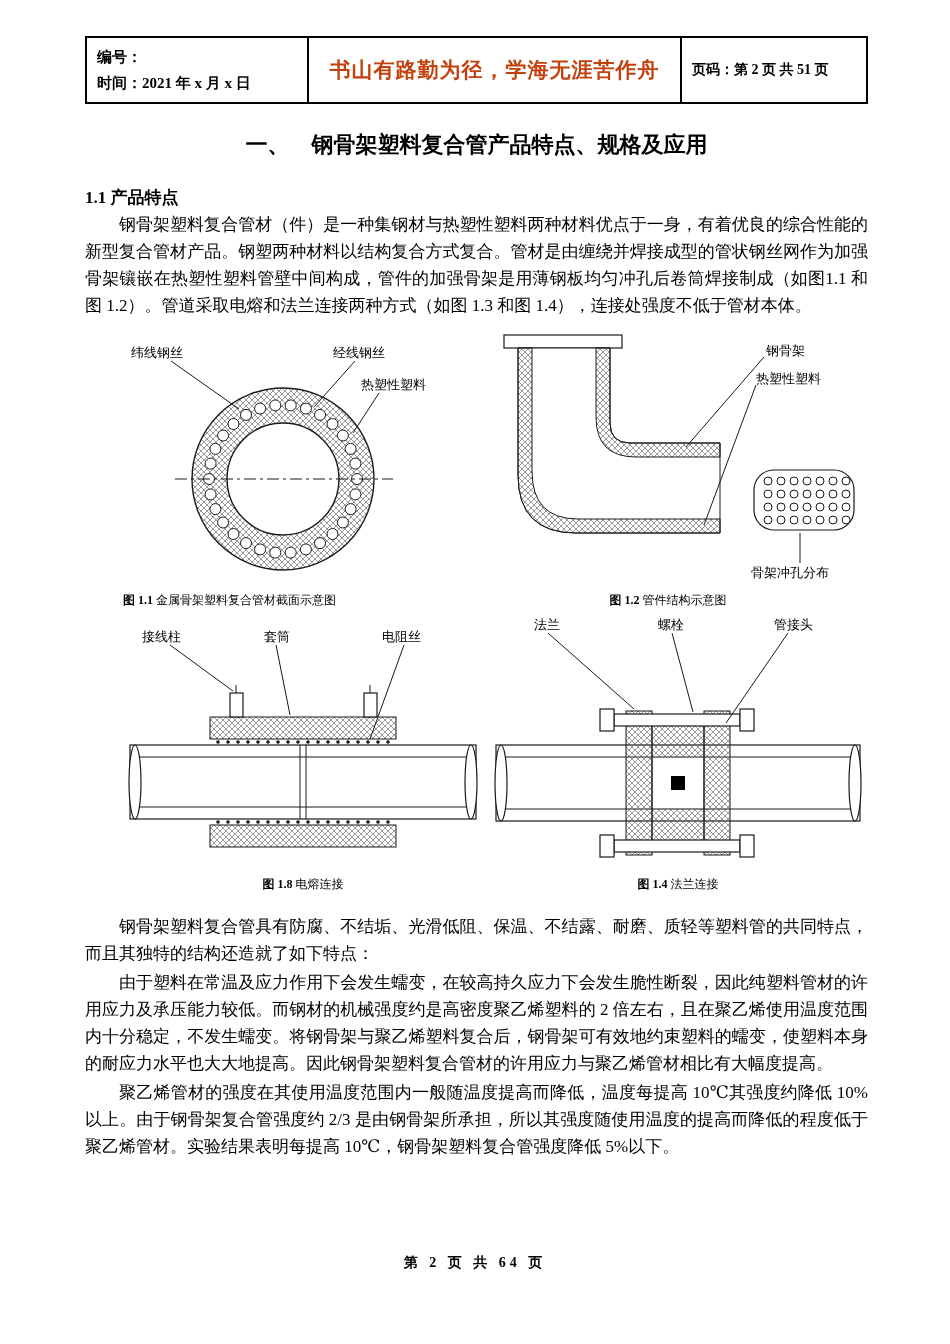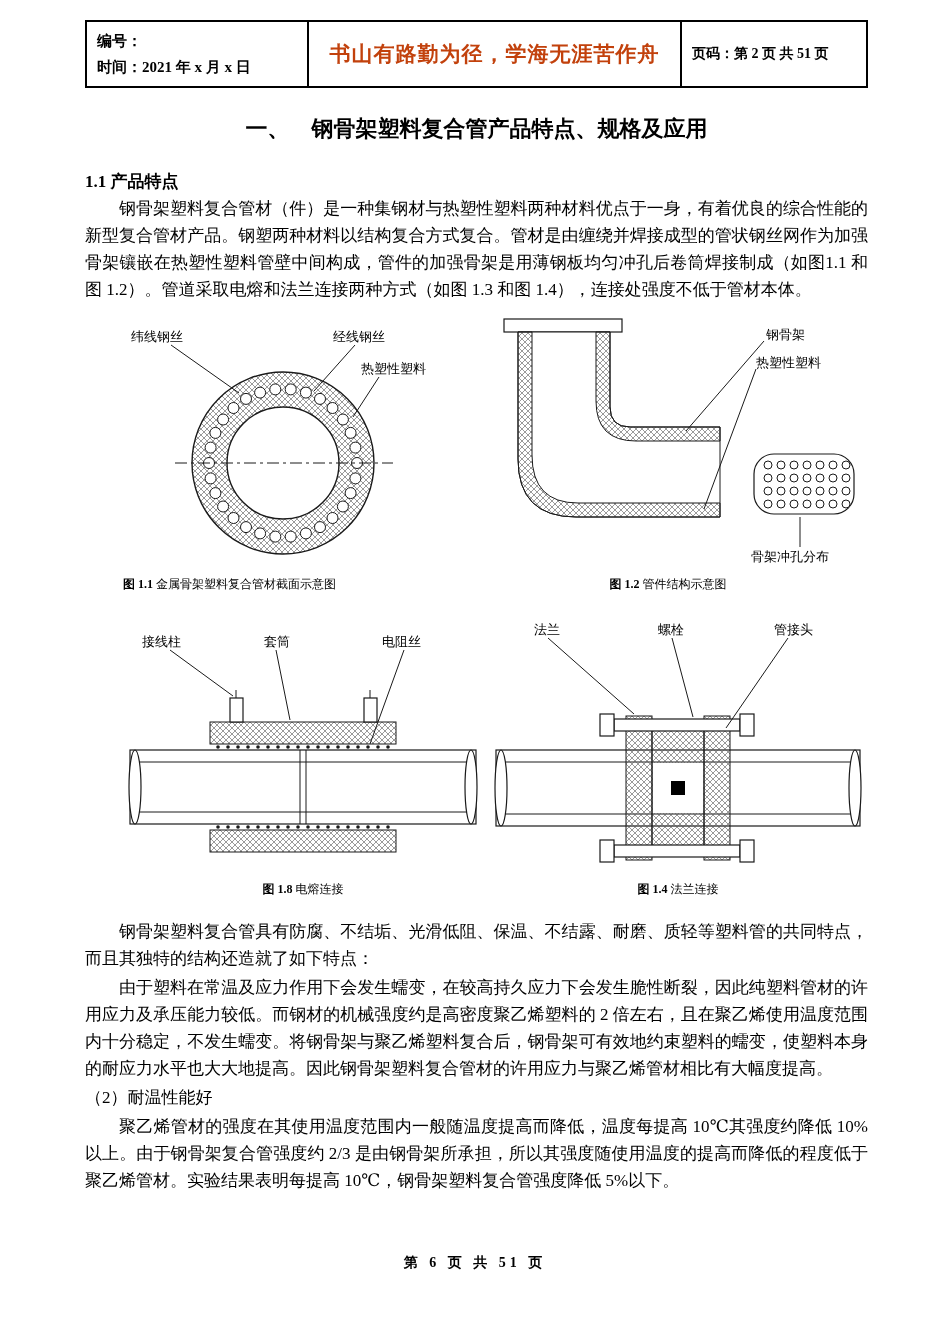--- a/index.html
+++ b/index.html
@@ -1,35 +1,35 @@
 <!DOCTYPE html>
 <html><head>
 <meta charset="utf-8">
 <style>
   html,body{margin:0;padding:0;background:#fff}
   .page{position:relative;width:950px;height:1344px;background:#fff;overflow:hidden;
         font-family:"Liberation Serif","DejaVu Serif",serif;color:#000}
-  .inner{padding:20px 82px 0 85px}
+  .inner{padding:36px 82px 0 85px}
 
   table.hdr{width:100%;border-collapse:collapse;table-layout:fixed}
   .hdr td{border:2px solid #000;padding:6px 10px;vertical-align:middle}
   .hdr .c1{width:28%;font-size:15px;font-weight:bold;line-height:26px}
   .hdr .c2{width:49%;text-align:center}
   .hdr .motto{font-size:21px;font-weight:bold;color:#c2410c;letter-spacing:1px}
   .hdr .c3{width:23%;font-size:14px;font-weight:bold;line-height:20px}
 
   h1.title{margin:26px 0 16px 0;text-align:center;font-size:22px;font-weight:bold}
   h2.sec{margin:26px 0 0 0;font-size:17px;font-weight:bold}
   p.body{margin:2px 0 0 0;font-size:17px;line-height:27px;text-align:justify}
   p.indent{text-indent:2em}
   p.gap-top{margin-top:18px}
 
   .figrow{display:flex;justify-content:flex-end;align-items:flex-end}
   .figrow1{margin-top:6px}
-  .figrow2{margin-top:25px}
+  .figrow2{margin-top:4px}
   figure{margin:0;text-align:center}
   figcaption{font-size:12px;margin-top:2px;line-height:22px}
   figcaption .fign{font-weight:bold}
   figure.cap-left figcaption{text-align:left}
 
   svg text{font-size:13px;fill:#000;font-family:inherit}
   .ln{stroke:#1a1a1a;stroke-width:1;fill:none}
   .wh{fill:#fff;stroke:#1a1a1a;stroke-width:1.2}
   #wire-dots circle{fill:#fff;stroke:#1a1a1a}
   #perf-dots circle{fill:#fff;stroke:#1a1a1a}
@@ -281,19 +281,18 @@
           <text x="286" y="14">管接头</text>
         </svg>
         <figcaption>
           <span class="fign">图 1.4</span><span> 法兰连接</span>
         </figcaption>
       </figure>
     </div>
 
     <p class="body indent gap-top">钢骨架塑料复合管具有防腐、不结垢、光滑低阻、保温、不结露、耐磨、质轻等塑料管的共同特点，而且其独特的结构还造就了如下特点：</p>
     <p class="body indent">由于塑料在常温及应力作用下会发生蠕变，在较高持久应力下会发生脆性断裂，因此纯塑料管材的许用应力及承压能力较低。而钢材的机械强度约是高密度聚乙烯塑料的 2 倍左右，且在聚乙烯使用温度范围内十分稳定，不发生蠕变。将钢骨架与聚乙烯塑料复合后，钢骨架可有效地约束塑料的蠕变，使塑料本身的耐应力水平也大大地提高。因此钢骨架塑料复合管材的许用应力与聚乙烯管材相比有大幅度提高。</p>
-    <p class="body">（2）耐温性能好</p>
     <p class="body indent">聚乙烯管材的强度在其使用温度范围内一般随温度提高而降低，温度每提高 10℃其强度约降低 10%以上。由于钢骨架复合管强度约 2/3 是由钢骨架所承担，所以其强度随使用温度的提高而降低的程度低于聚乙烯管材。实验结果表明每提高 10℃，钢骨架塑料复合管强度降低 5%以下。</p>
 
   </div>
 
-  <div class="footer">第 6 页 共 51 页</div>
+  <div class="footer">第 2 页 共 64 页</div>
 </div>
 
 </body></html>

